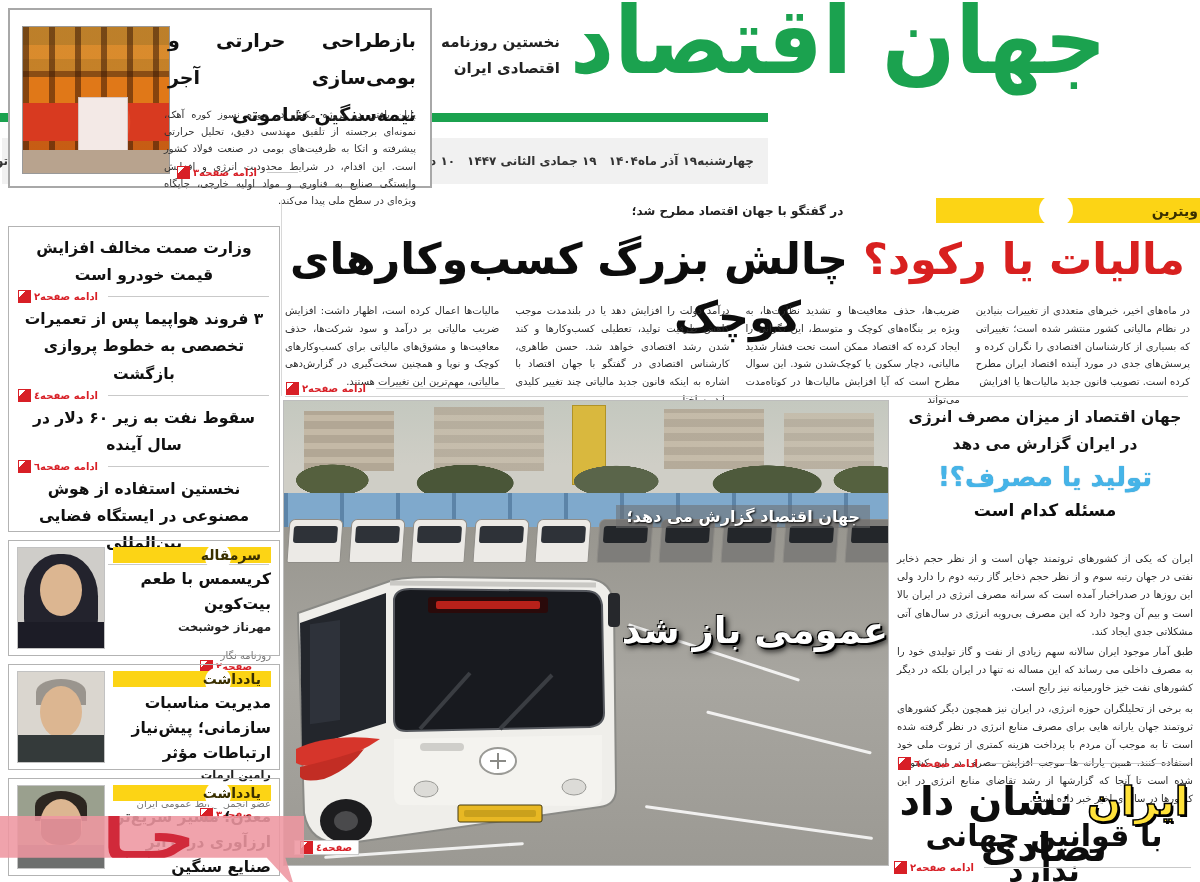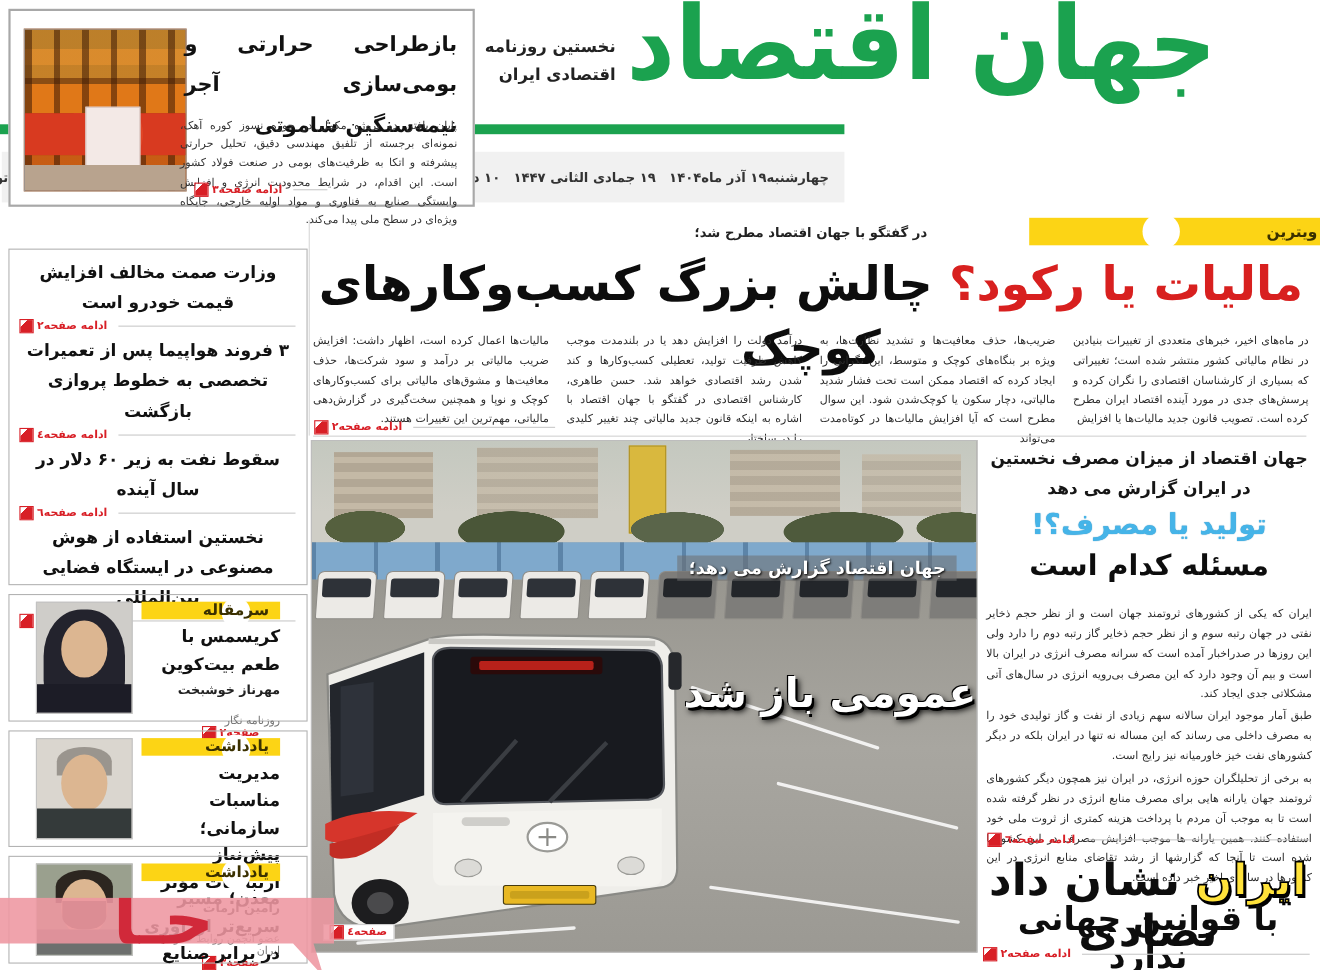--- a/index.html
+++ b/index.html
@@ -44,21 +44,21 @@
   .tl-title{position:absolute;right:14px;top:12px;width:248px;font-size:19px;font-weight:bold;color:#111;
             line-height:1.95;text-align:justify}
   .tl-body{position:absolute;right:14px;top:96px;width:252px;font-size:10px;color:#333;line-height:1.72;text-align:justify}
   .tl-cont{position:absolute;left:168px;bottom:8px;width:120px}
 
   
   .sb-vhdr{left:8px;top:198px;width:272px}
   .sb-vbox{left:8px;top:226px;width:272px;height:306px;border:1.5px solid #b3b3b3;padding:8px 10px 4px}
   .v-item h3{font-size:15.5px;font-weight:bold;color:#111;text-align:center;line-height:1.75}
   .v-item .cont-row{margin:2px 0 4px}
-  .card{left:8px;width:272px;border:1.5px solid #b3b3b3;padding:6px 24px;display:flex;flex-direction:row-reverse;gap:8px}
+  .card{left:8px;width:272px;border:1.5px solid #b3b3b3;padding:6px 8px;display:flex;flex-direction:row-reverse;gap:8px}
   .card .pt{flex:0 0 88px;height:100%;border:1px solid #c2c2c2;position:relative;overflow:hidden}
   .card .ctext{flex:1;position:relative;display:flex;flex-direction:column}
   .card .ybar{height:22px;margin-bottom:4px}
   .card .ybar::after{left:58%;width:26px;height:26px}
   .card h3{font-size:15.5px;font-weight:bold;color:#111;text-align:right;line-height:1.6}
   .card .auth{font-size:11.5px;font-weight:bold;color:#222;margin-top:3px;text-align:right}
   .card .role{font-size:10px;color:#777;margin-top:16px;text-align:right}
   .card .cont-row{margin-top:auto;width:70px}
   .ed-card{top:540px;height:116px}
   .n1-card{top:664px;height:106px}
@@ -120,21 +120,21 @@
   .ph-head1 .red{color:#e8332a}
   .ph-head2{position:absolute;left:0;top:208px;width:100%;text-align:right;font-size:37px;font-weight:bold;color:#fff;
       text-shadow:2px 2px 0 #000,-1px -1px 0 #000,3px 3px 6px #000;letter-spacing:-1px}
   .ph-badge{position:absolute;left:10px;bottom:10px;background:#fff;border:1px solid #ccc;padding:1px 6px;display:flex;align-items:center;gap:4px;direction:ltr}
   .ph-badge .cont-tx{font-size:10px}
 
   
   .en-kick{left:897px;top:404px;width:296px;text-align:center;font-size:15.5px;font-weight:bold;color:#161616;line-height:1.75}
   .en-blue{left:897px;top:462px;width:296px;text-align:center;font-size:26px;font-weight:bold;color:#45b4e8;
            text-shadow:0 0 1px #2a88b8}
-  .en-black{left:897px;top:500px;width:296px;text-align:center;font-size:26px;font-weight:bold;color:#0d0d0d}
+  .en-black{left:897px;top:500px;width:296px;text-align:center;font-size:17px;font-weight:bold;color:#0d0d0d}
   .en-body{left:897px;top:550px;width:296px;font-size:10px;color:#2c2c2c;line-height:1.82;text-align:justify}
   .en-body p{margin-bottom:2px}
   .en-cont{left:899px;top:758px;width:292px}
 
   
   .ir-h1{left:893px;top:778px;width:302px;text-align:center;font-size:40px;font-weight:bold;color:#0d0d0d;letter-spacing:-1px}
   .ir-h1 .yl{color:#ffe23a;-webkit-text-stroke:1.6px #000;text-shadow:2px 2px 0 #000}
   .ir-h2{left:893px;top:818px;width:302px;text-align:center;font-size:30px;font-weight:bold;color:#0d0d0d;letter-spacing:-1px}
   .ir-cont{left:895px;top:862px;width:296px}
 
@@ -351,21 +351,21 @@
 
     <figcaption class="ph-kick">جهان اقتصاد گزارش می دهد؛</figcaption>
     <div class="ph-head2">عمومی باز شد</div>
     <div class="ph-badge">
       <span class="cont-ic"></span>
       <span class="cont-tx">صفحه٤</span>
     </div>
   </figure>
 
   <div class="abs en-kick">
-    <div>جهان اقتصاد از میزان مصرف نخستین</div>
+    <div>جهان اقتصاد از میزان مصرف انرژی</div>
     <div>در ایران گزارش می دهد</div>
   </div>
   <h2 class="abs en-blue">تولید یا مصرف؟!</h2>
   <h2 class="abs en-black">مسئله کدام است</h2>
   <div class="abs en-body">
     <p>ایران که یکی از کشورهای ثروتمند جهان است و از نظر حجم ذخایر نفتی در جهان رتبه سوم و از نظر حجم ذخایر گاز رتبه دوم را دارد ولی این روزها در صدراخبار آمده است که سرانه مصرف انرژی در ایران بالا است و بیم آن وجود دارد که این مصرف بی‌رویه انرژی در سال‌های آتی مشکلاتی جدی ایجاد کند.</p>
     <p>طبق آمار موجود ایران سالانه سهم زیادی از نفت و گاز تولیدی خود را به مصرف داخلی می رساند که این مساله نه تنها در ایران بلکه در دیگر کشورهای نفت خیز خاورمیانه نیز رایج است.</p>
     <p>به برخی از تحلیلگران حوزه انرژی، در ایران نیز همچون دیگر کشورهای ثروتمند جهان یارانه هایی برای مصرف منابع انرژی در نظر گرفته شده است تا به موجب آن مردم با پرداخت هزینه کمتری از ثروت ملی خود استفاده کنند. همین یارانه ها موجب افزایش مصرف در این کشورها شده است تا آنجا که گزارشها از رشد تقاضای منابع انرژی در این کشورها در سالهای اخیر خبر داده است.</p>
   </div>
   <div class="abs cont-row en-cont">

